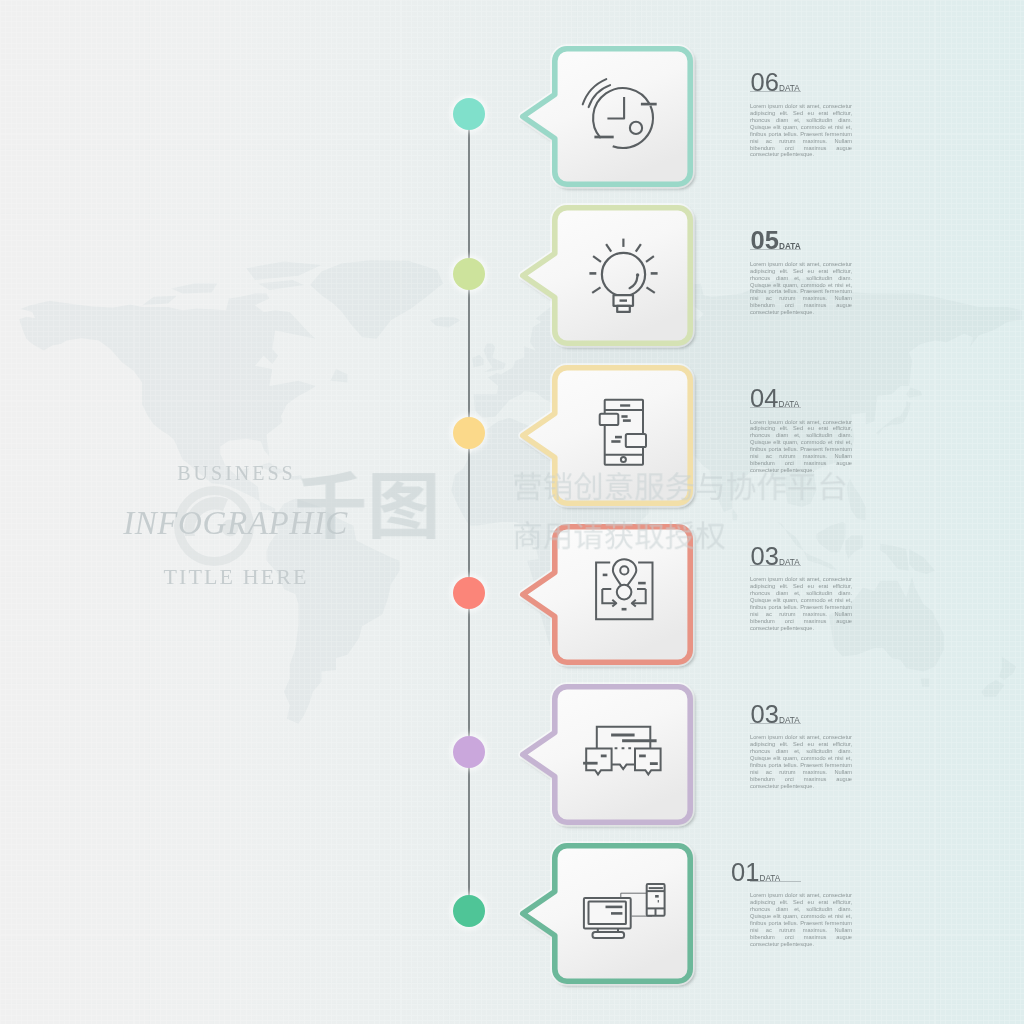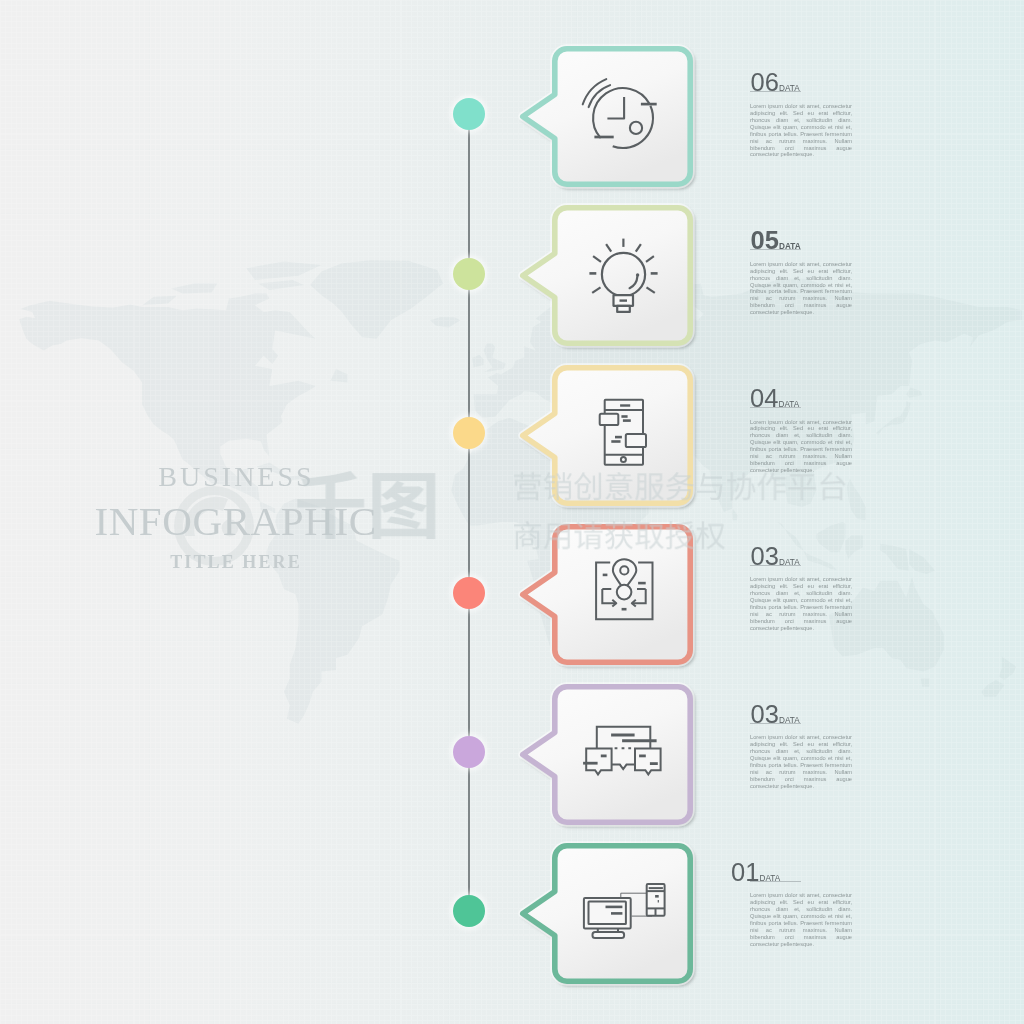--- a/index.html
+++ b/index.html
@@ -11,23 +11,23 @@
 .grid-layer{background-image:
     repeating-linear-gradient(to right, rgba(255,255,255,.55) 0 1px, rgba(0,0,0,0) 1px 5.34px),
     repeating-linear-gradient(to bottom, rgba(255,255,255,.55) 0 1px, rgba(0,0,0,0) 1px 5.34px),
     repeating-linear-gradient(to right, rgba(130,158,162,.07) 0 1px, rgba(0,0,0,0) 1px 21.35px),
     repeating-linear-gradient(to bottom, rgba(130,158,162,.07) 0 1px, rgba(0,0,0,0) 1px 21.35px);
   pointer-events:none;opacity:.26;}
 .map-layer{opacity:1;}
 
 .title-block{position:absolute;left:35px;top:463px;width:400px;text-align:center;
   font-family:"Liberation Serif",serif;color:#c6cdcf;}
-.t1{font-size:28px;letter-spacing:3.0px;line-height:1;height:16px;padding-left:3px;}
-.t2{font-size:41px;letter-spacing:0.6px;line-height:1;height:29px;margin-top:22px;padding-left:1px;}
-.t3{font-size:18px;letter-spacing:2.1px;line-height:1;height:15px;margin-top:23px;padding-left:2px;font-weight:bold;}
+.t1{font-size:20px;letter-spacing:3.0px;line-height:1;height:16px;padding-left:3px;}
+.t2{font-size:33px;letter-spacing:0.6px;line-height:1;height:29px;margin-top:28px;padding-left:1px;font-style:italic;}
+.t3{font-size:22px;letter-spacing:2.1px;line-height:1;height:15px;margin-top:30px;padding-left:2px;}
 
 .timeline{position:absolute;left:468px;top:112px;width:1.6px;height:800px;
   background:#7f8688;}
 .dot{position:absolute;width:32px;height:32px;border-radius:50%;}
 
 .card{position:absolute;width:173px;height:141px;}
 .card svg{position:absolute;left:0;top:0;overflow:visible;}
 .icon{position:absolute;overflow:visible;}
 
 .num-row{position:absolute;white-space:nowrap;}

